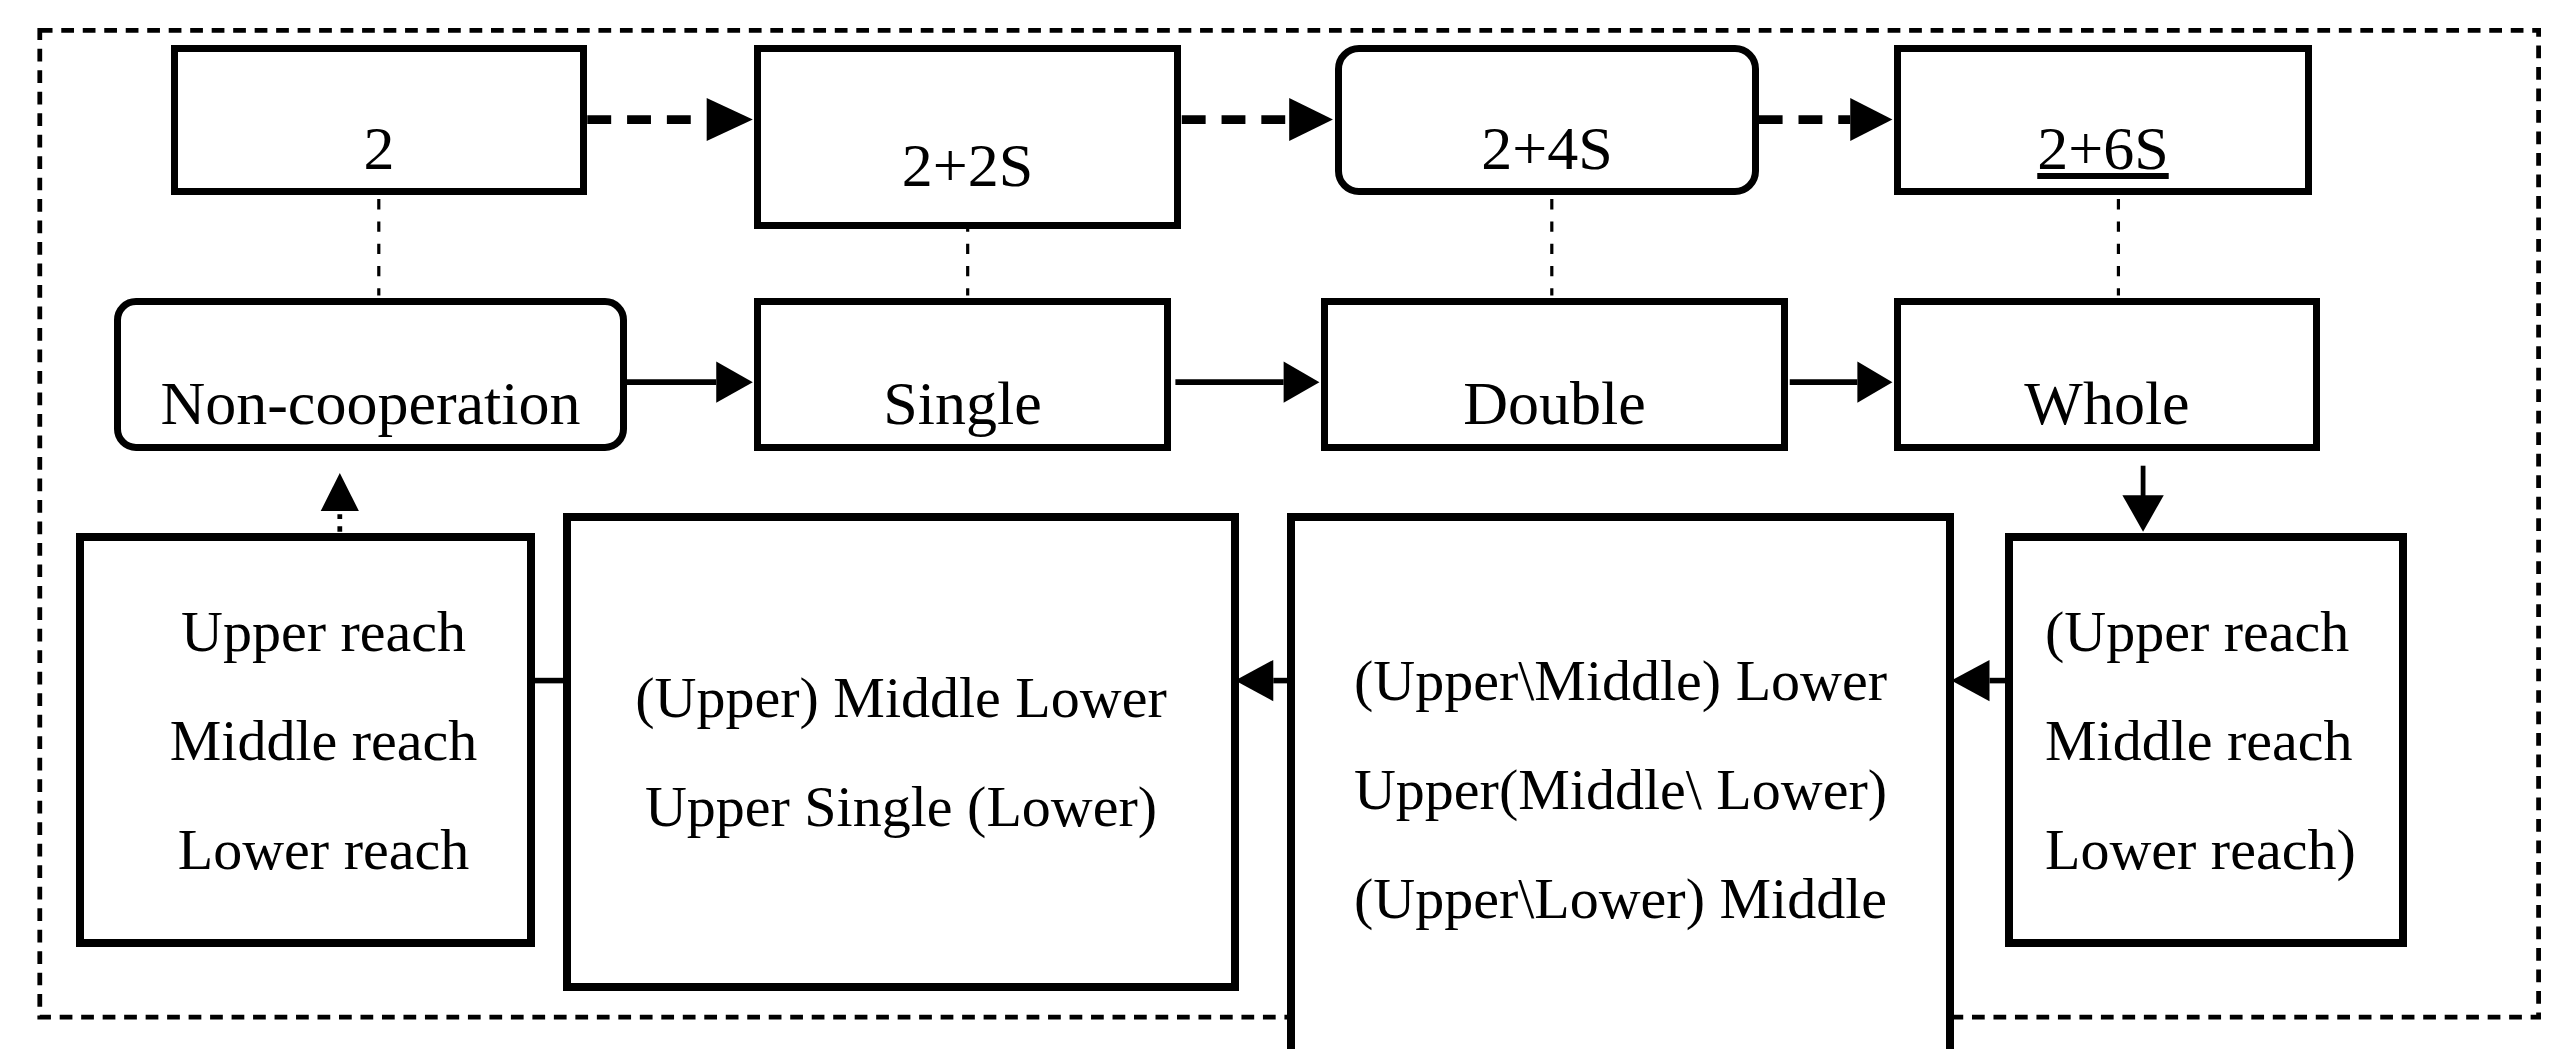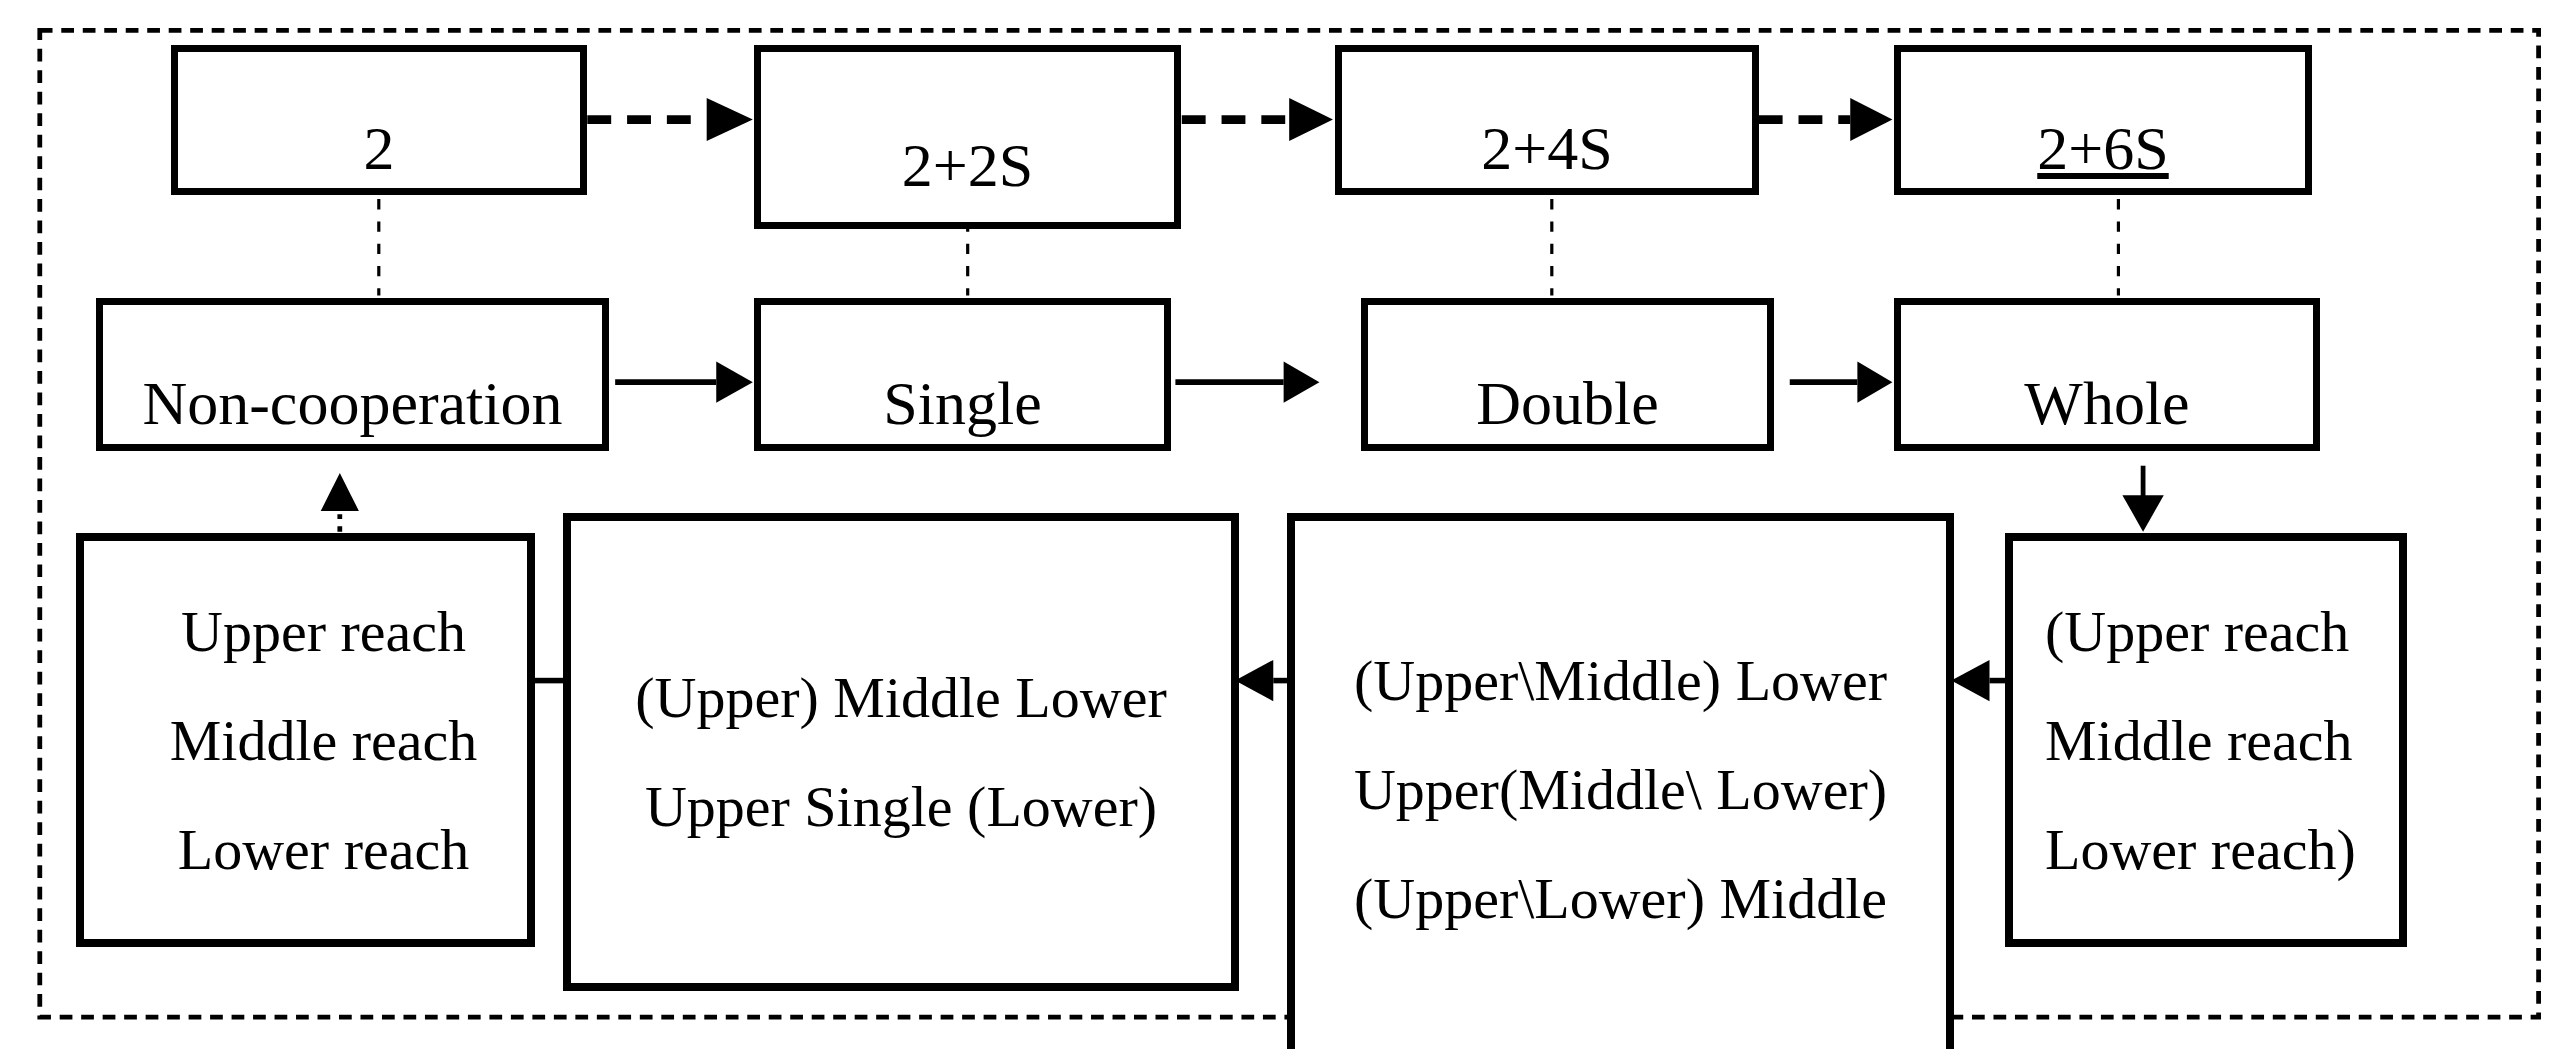--- a/index.html
+++ b/index.html
@@ -41,26 +41,26 @@
     font-size: 58px;
   }
   .multi-box .tline {
     height: 109px;
     line-height: 109px;
     white-space: pre;
   }
   
   #bx-c1 { left: 171px;  top: 45px;  width: 416px; height: 150px; }
   #bx-c2 { left: 754px;  top: 45px;  width: 427px; height: 184px; }
-  #bx-c3 { left: 1335px; top: 45px;  width: 424px; height: 150px; }
+  #bx-c3 { left: 1335px; top: 45px;  width: 424px; height: 150px; border-radius: 24px; }
   #bx-c4 { left: 1894px; top: 45px;  width: 418px; height: 150px; text-decoration: underline; }
   
-  #bx-s1 { left: 96px;  top: 298px; width: 513px; height: 153px; }
+  #bx-s1 { left: 114px;  top: 298px; width: 513px; height: 153px; border-radius: 22px; }
   #bx-s2 { left: 754px;  top: 298px; width: 417px; height: 153px; }
-  #bx-s3 { left: 1321px; top: 298px; width: 413px; height: 153px; margin-left: 40px; }
+  #bx-s3 { left: 1321px; top: 298px; width: 467px; height: 153px; }
   #bx-s4 { left: 1894px; top: 298px; width: 426px; height: 153px; }
   
   #bx-r1 { left: 76px;   top: 533px; width: 459px; height: 414px; padding-left: 36px; }
   #bx-r2 { left: 563px;  top: 513px; width: 676px; height: 478px; }
   #bx-r3 { left: 1287px; top: 513px; width: 667px; height: 553px; }
   #bx-r4 { left: 2005px; top: 533px; width: 402px; height: 414px;
            align-items: flex-start; padding-left: 32px; text-align: left; }
 </style>
 </head>
 <body>

